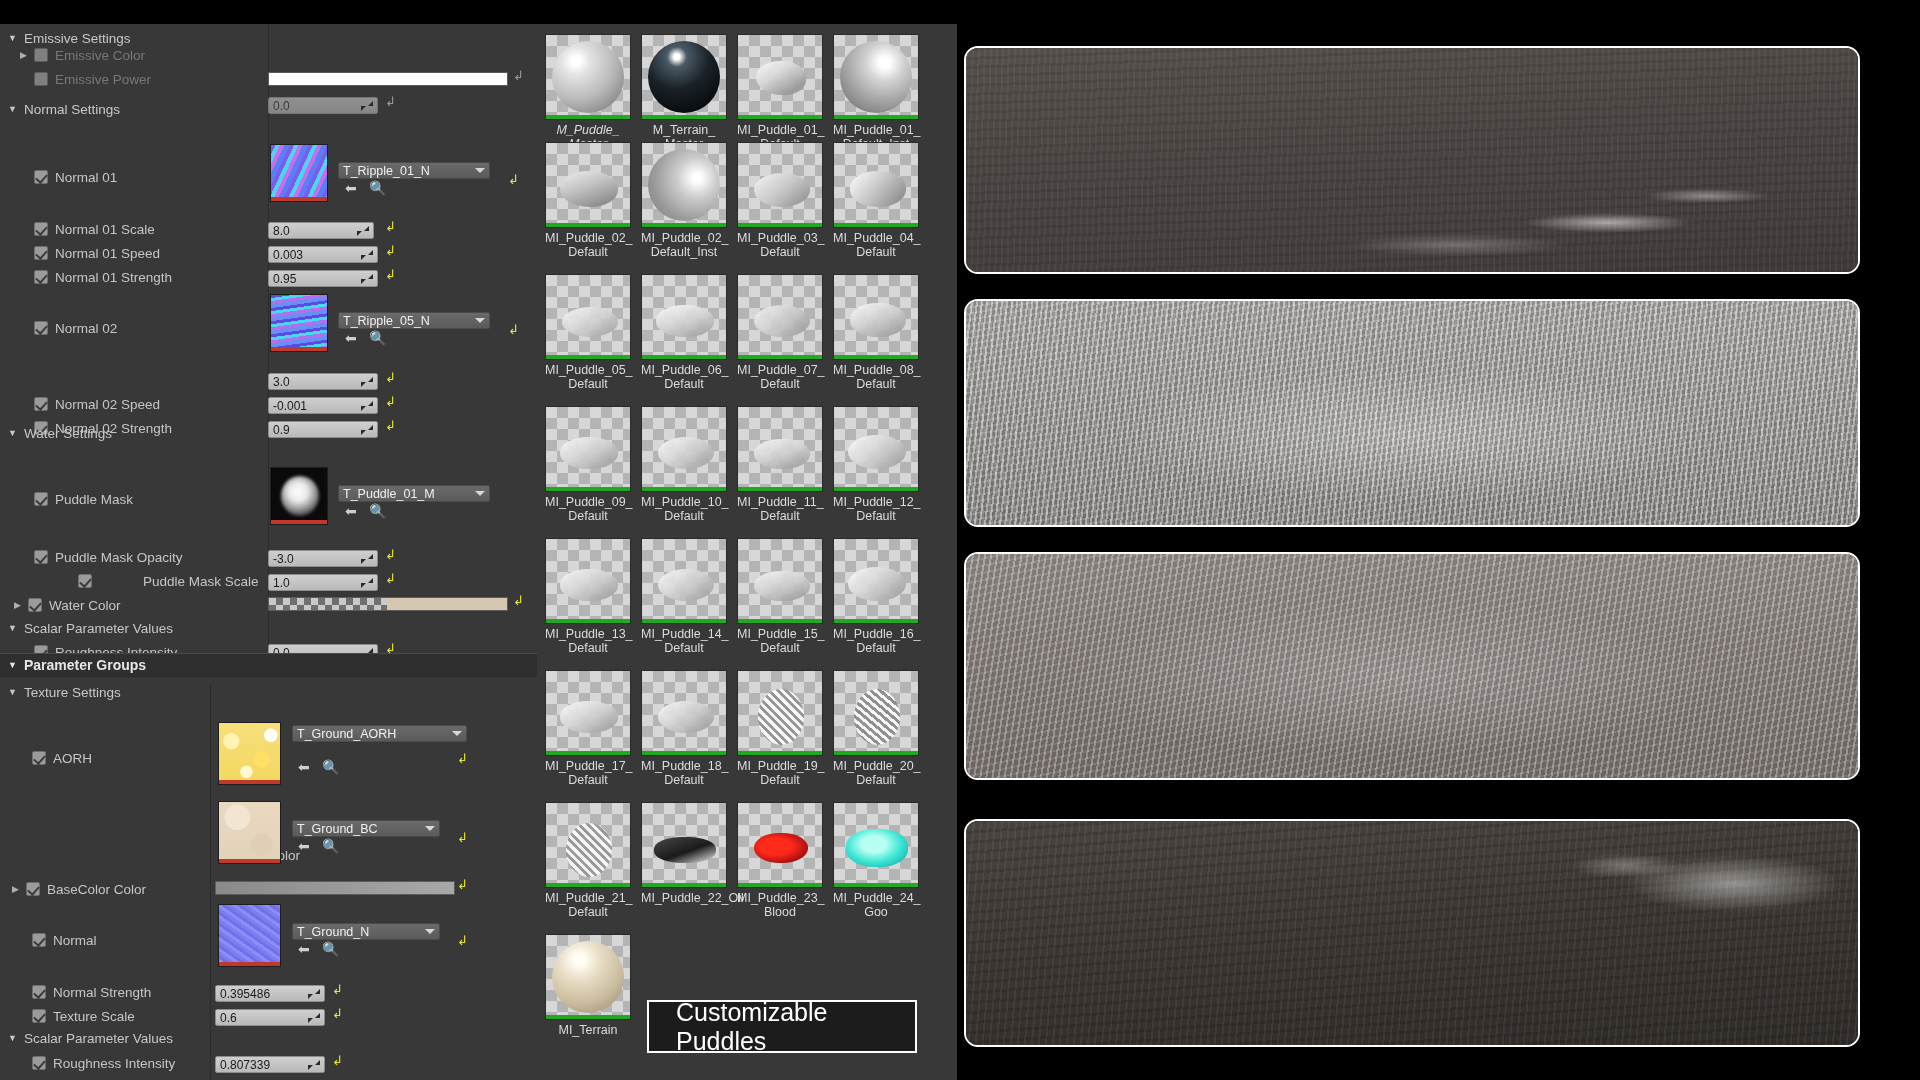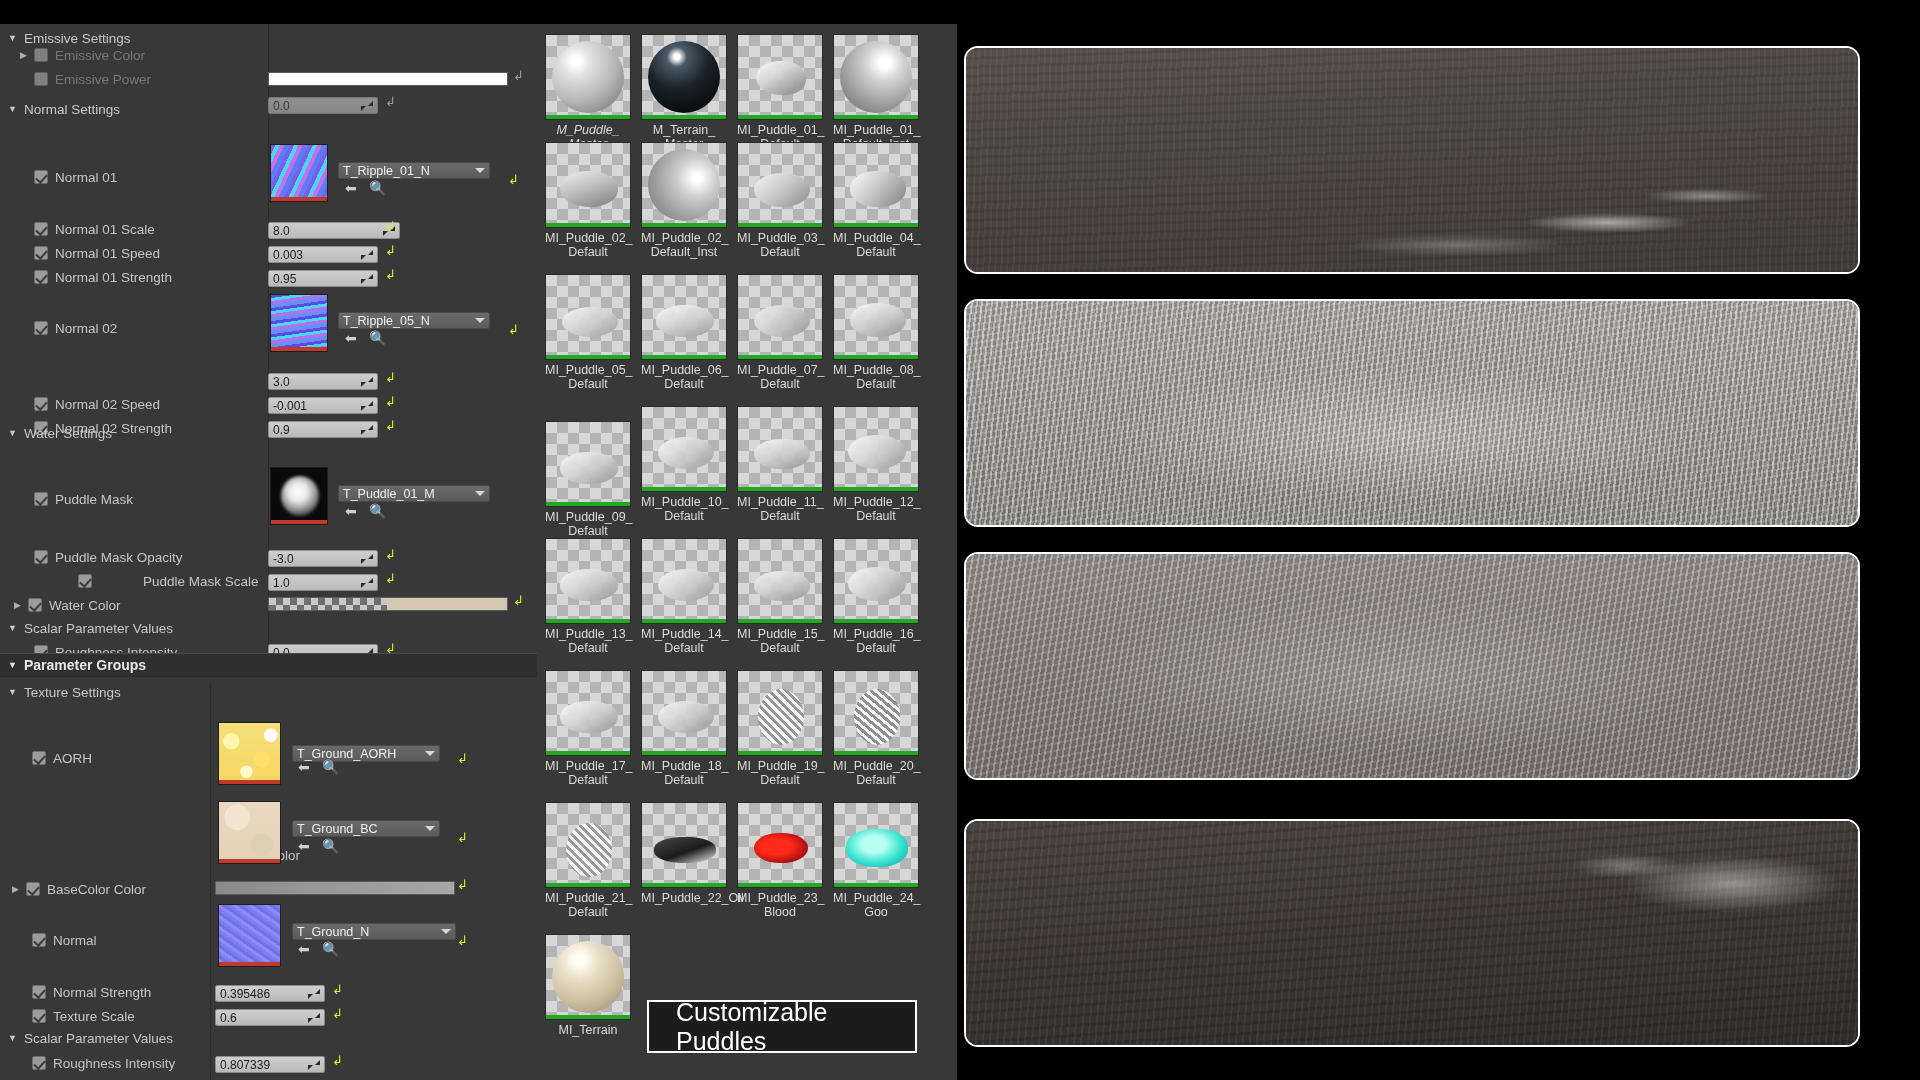--- a/index.html
+++ b/index.html
@@ -347,21 +347,21 @@
         <span>⬅</span>
         <span>🔍</span>
       </div>
       <div class="reset" style="left:508px; top:150px;">↲</div>
 
       <div class="row" style="top:192px;">
         <span class="exp-tri none" style="margin-left:20px;">▶</span>
         <span class="cb checked"></span>
         <span class="lbl">Normal 01 Scale</span>
       </div>
-      <div class="numfield" style="left:268px; top:198px; width:132px;">
+      <div class="numfield" style="left:268px; top:198px; width:106px;">
         <span>8.0</span>
         <span class="spin"></span>
       </div>
       <div class="reset" style="left:385px; top:197px;">↲</div>
 
       <div class="row" style="top:216px;">
         <span class="exp-tri none" style="margin-left:20px;">▶</span>
         <span class="cb checked"></span>
         <span class="lbl">Normal 01 Speed</span>
       </div>
@@ -523,21 +523,21 @@
       </div>
       <div class="thumb" style="left:218px; top:69px; width:63px; height:63px;">
         <div style="position:absolute;inset:0;background:
           radial-gradient(circle at 20% 30%, #fff4b0 0 12%, transparent 13%),
           radial-gradient(circle at 70% 60%, #ffe066 0 14%, transparent 15%),
           radial-gradient(circle at 45% 80%, #fff8d0 0 10%, transparent 11%),
           radial-gradient(circle at 85% 20%, #ffffff 0 9%, transparent 10%),
           linear-gradient(#f7df7a,#f3d75f);"></div>
         <div class="redbar"></div>
       </div>
-      <div class="asset-combo" style="left:292px; top:92px; width:148px;">
+      <div class="asset-combo" style="left:292px; top:72px; width:175px;">
         <span>T_Ground_AORH</span>
         <span class="caret"></span>
       </div>
       <div class="mini-icons" style="left:298px; top:107px;">
         <span>⬅</span>
         <span>🔍</span>
       </div>
       <div class="reset" style="left:457px; top:100px;">↲</div>
 
       <div class="row" style="top:171px;flex-direction:column;">
@@ -573,21 +573,21 @@
       <div class="row" style="top:274px;">
         <span class="exp-tri none" style="margin-left:18px;">▶</span>
         <span class="cb checked"></span>
         <span class="lbl">Normal</span>
       </div>
       <div class="thumb" style="left:218px; top:251px; width:63px; height:63px;">
         <div style="position:absolute;inset:0;background:
           repeating-linear-gradient(35deg,#7b7ef0 0 3px,#8f8df5 3px 6px,#6d72ea 6px 9px);"></div>
         <div class="redbar"></div>
       </div>
-      <div class="asset-combo" style="left:292px; top:270px; width:164px;justify-content:flex-end;">
+      <div class="asset-combo" style="left:292px; top:270px; width:148px;justify-content:flex-end;">
         <span>T_Ground_N</span>
         <span class="caret"></span>
       </div>
       <div class="mini-icons" style="left:298px; top:289px;">
         <span>⬅</span>
         <span>🔍</span>
       </div>
       <div class="reset" style="left:457px; top:282px;">↲</div>
 
       <div class="row" style="top:326px;">
@@ -732,21 +732,21 @@
     <div class="tile" style="left:296px; top:250px;">
       <div class="tile-img">
         <div style="position:absolute;left:16px;top:28px;width:56px;height:34px;border-radius:48%;
           background:linear-gradient(155deg,#ffffff,#d0d0d0 48%,#9c9c9c 90%);opacity:.92;"></div>
         <div class="greenbar"></div>
       </div>
       <div class="tile-lbl">MI_Puddle_08_
 Default</div>
     </div>
 
-    <div class="tile" style="left:8px; top:382px;margin-top:15px;">
+    <div class="tile" style="left:8px; top:382px;">
       <div class="tile-img">
         <div style="position:absolute;left:14px;top:30px;width:58px;height:32px;border-radius:48%;
           background:linear-gradient(150deg,#fdfdfd,#cfcfcf 52%,#9b9b9b 92%);opacity:.92;"></div>
         <div class="greenbar"></div>
       </div>
       <div class="tile-lbl">MI_Puddle_09_
 Default</div>
     </div>
     <div class="tile" style="left:104px; top:382px;">
       <div class="tile-img">

